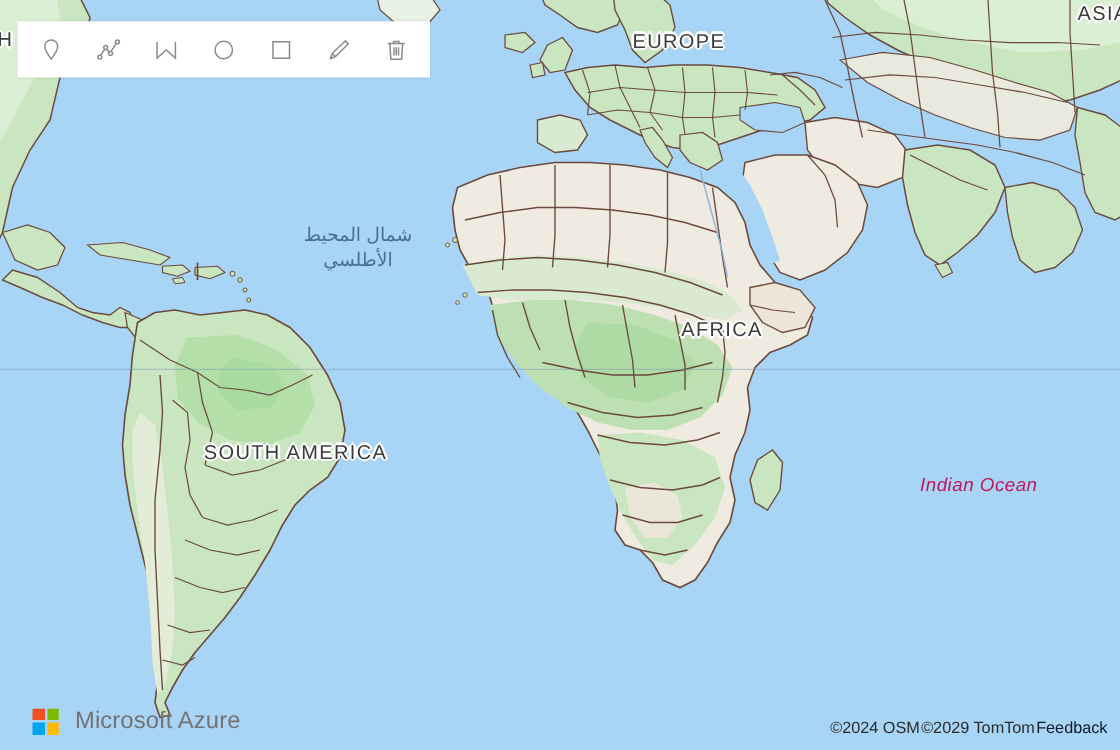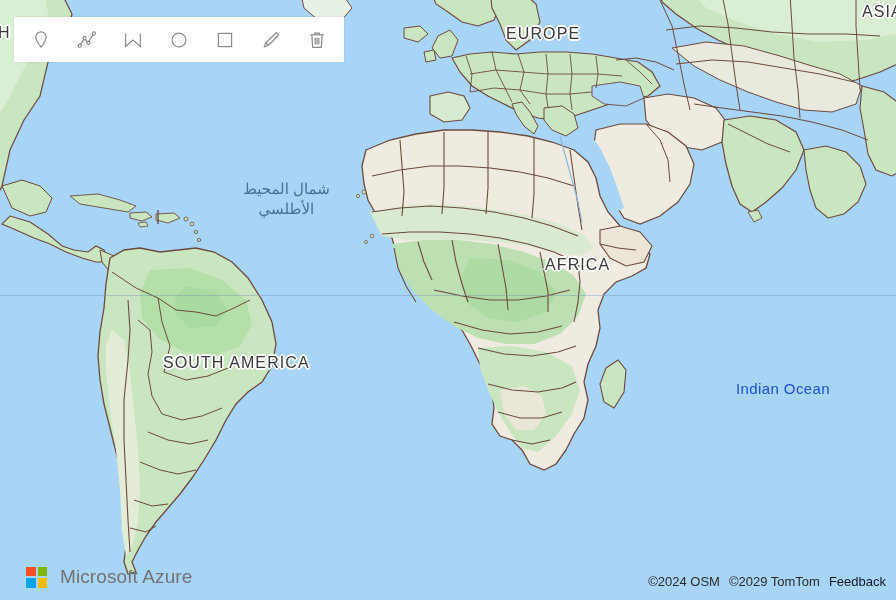--- a/index.html
+++ b/index.html
@@ -52,21 +52,22 @@
     text-shadow:
        1px  0   0 #fff, -1px  0   0 #fff,
        0    1px 0 #fff,  0   -1px 0 #fff,
        1px  1px 0 #fff, -1px  1px 0 #fff,
        1px -1px 0 #fff, -1px -1px 0 #fff,
        2px  0   0 #fff, -2px  0   0 #fff,
        0    2px 0 #fff,  0   -2px 0 #fff;
   }
   .label-ocean {
     font-size: 15px;
-    color: #1d4ed8;
+    font-style: italic;
+    color: #be185d;
     letter-spacing: 0.4px;
   }
   .label-ocean-ar {
     font-size: 15px;
     color: #4a6f96;
     text-align: center;
     line-height: 1.35;
     direction: rtl;
     margin-top: 40px;
   }
@@ -119,21 +120,21 @@
     color: #737373;
     letter-spacing: 0.1px;
   }
 
   #attribution {
     position: absolute;
     right: 10px;
     bottom: 11px;
     display: flex;
     align-items: flex-end;
-    gap: 9px;
+    gap: 1px;
     font-size: 13px;
     color: #2b2b2b;
   }
   #attribution .attr-text { white-space: nowrap; }
   #feedback-link {
     color: #0f172a;
     cursor: pointer;
     white-space: nowrap;
   }
 </style>

